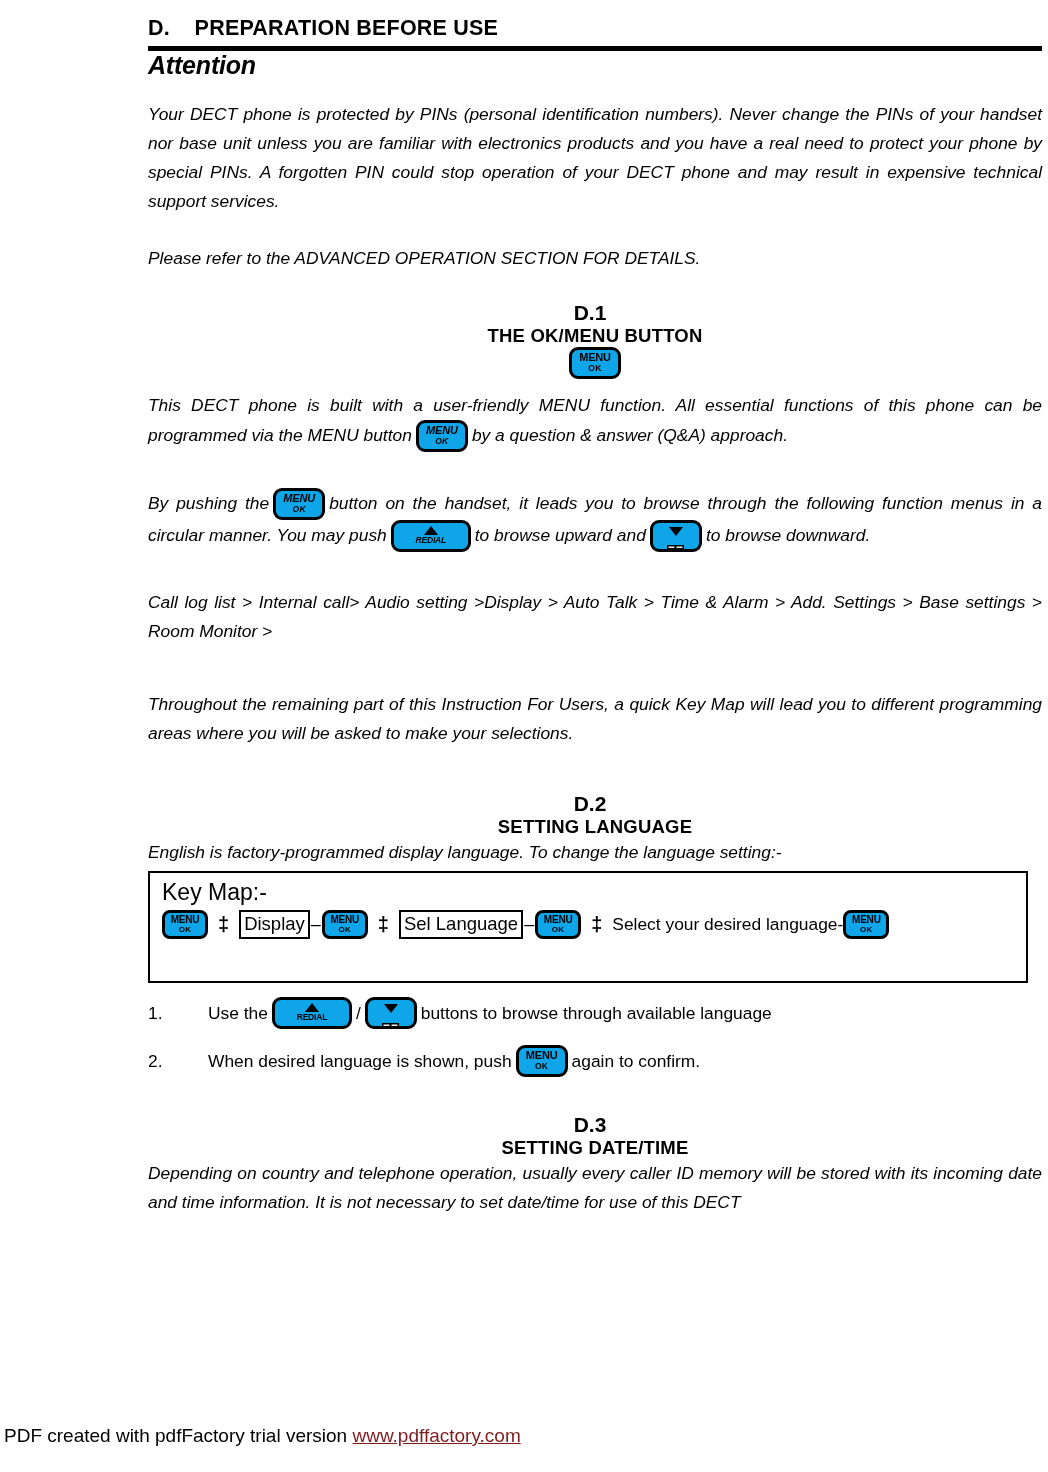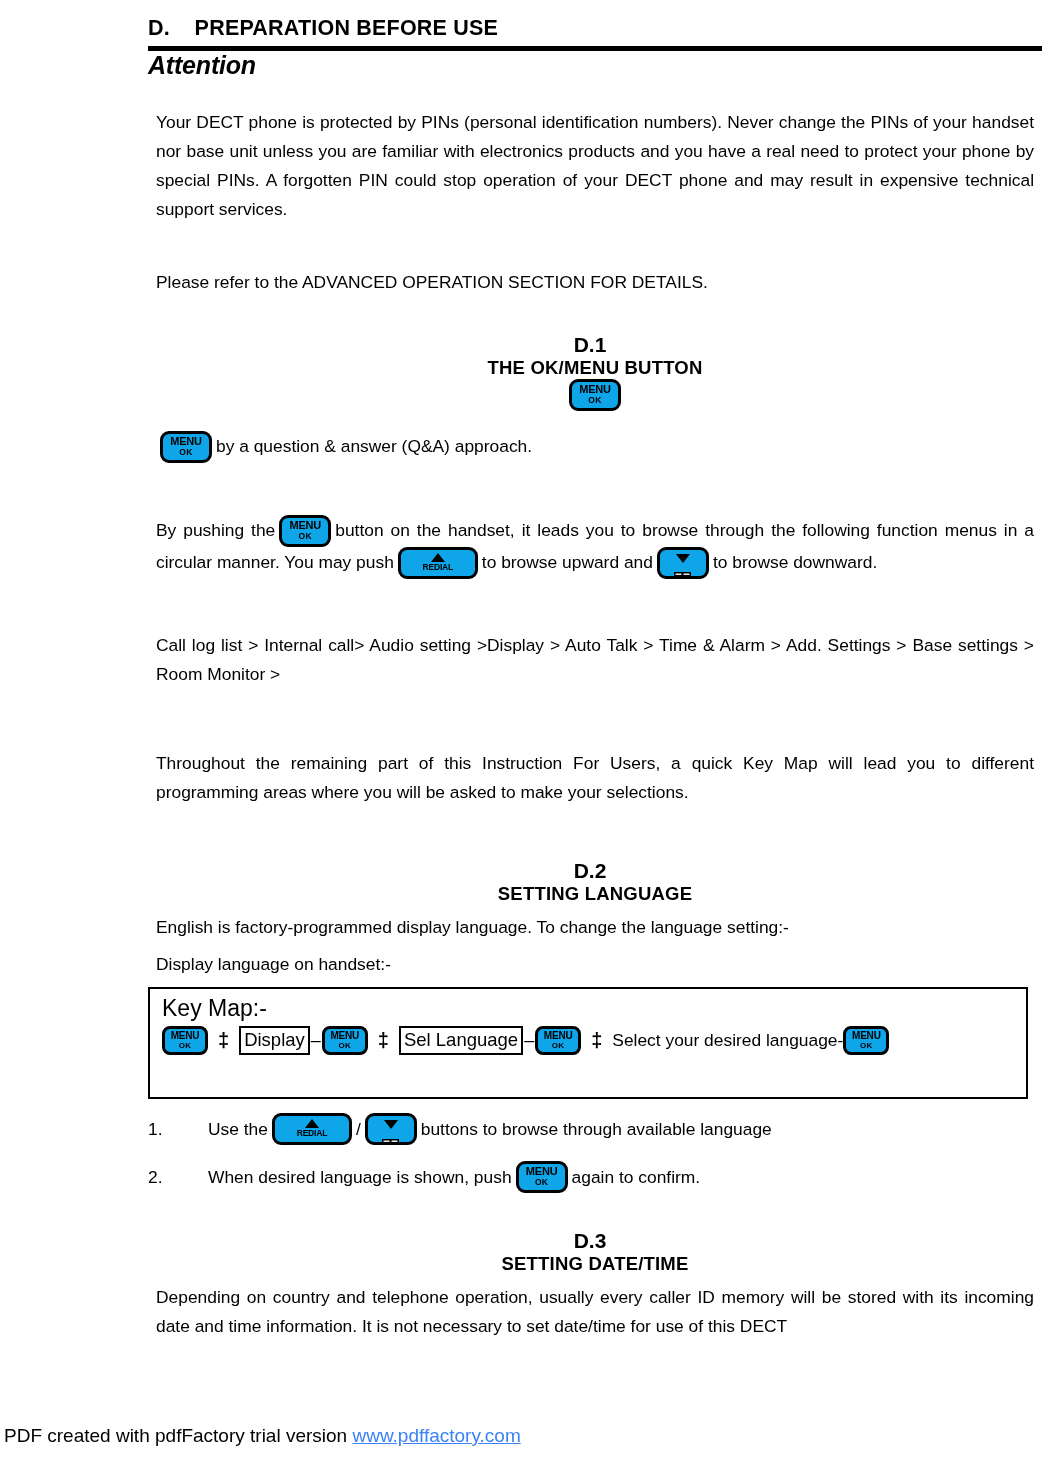--- a/index.html
+++ b/index.html
@@ -48,22 +48,23 @@
   .attention-head {
     font-size: 25px;
     font-weight: bold;
     font-style: italic;
     letter-spacing: -0.2px;
   }
 
   p.body {
     font-size: 17.4px;
     line-height: 29px;
-    margin: 8px;
+    margin: 0;
     text-align: justify;
+    font-style: italic;
   }
   p.body.nojust { text-align: left; }
 
   .gap-20 { height: 20px; }
   .gap-12 { height: 12px; }
   .gap-28 { height: 28px; }
   .gap-36 { height: 36px; }
   .gap-44 { height: 44px; }
 
   
@@ -215,21 +216,21 @@
   
   .footer {
     position: absolute;
     left: 4px;
     top: 1424px;
     font-size: 19px;
     line-height: 24px;
     white-space: nowrap;
   }
   .footer .link {
-    color: #3b82f6;
+    color: #7f1d1d;
     text-decoration: underline;
   }
 
   .inlinekey-holder { display: inline-block; vertical-align: middle; margin: 0 4px; }
 </style>
 </head>
 <body>
 
 <div class="page">
   <div class="content">
@@ -249,21 +250,21 @@
       <span class="title">THE OK/MENU BUTTON</span>
       <span class="inlinekey-holder">
         <span class="key menu">
           <span class="l1">MENU</span>
           <span class="l2">OK</span>
         </span>
       </span>
     </div>
     <div class="gap-12"></div>
 
-    <p class="body"><span class="inlinekey-holder"><span class="key menu"><span class="l1">MENU</span><span class="l2">OK</span></span></span><span>by a question &amp; answer (Q&amp;A) approach.</span></p>
+    <p class="body"><span>This DECT phone is built with a user-friendly MENU function. All essential functions of this phone can be programmed via the MENU button</span><span class="inlinekey-holder"><span class="key menu"><span class="l1">MENU</span><span class="l2">OK</span></span></span><span>by a question &amp; answer (Q&amp;A) approach.</span></p>
 
     <div class="gap-36"></div>
 
     <p class="body"><span>By pushing the</span><span class="inlinekey-holder"><span class="key menu"><span class="l1">MENU</span><span class="l2">OK</span></span></span><span>button on the handset, it leads you to browse through the following function menus in a circular manner. You may push</span><span class="inlinekey-holder"><span class="key redial"><span class="tri"></span><span class="l2">REDIAL</span></span></span><span>to browse upward and</span><span class="inlinekey-holder"><span class="key down"><span class="tri"></span><span class="book"><svg width="17" height="12" viewBox="0 0 17 12">
                 <rect x="0" y="0" width="17" height="12" fill="#000"></rect>
                 <rect x="1.5" y="1.5" width="6" height="1.4" fill="#fff"></rect>
                 <rect x="1.5" y="4" width="6" height="1.4" fill="#fff"></rect>
                 <rect x="1.5" y="6.5" width="6" height="1.4" fill="#fff"></rect>
                 <rect x="1.5" y="9" width="6" height="1.4" fill="#fff"></rect>
                 <rect x="9.5" y="1.5" width="6" height="1.4" fill="#fff"></rect>
@@ -279,21 +280,20 @@
     <div class="gap-44"></div>
 
     <p class="body">Throughout the remaining part of this Instruction For Users, a quick Key Map will lead you to different programming areas where you will be asked to make your selections.</p>
 
     <div class="gap-44"></div>
     <div class="sub-head">
       <span class="num">D.2</span>
       <span class="title">SETTING LANGUAGE</span>
     </div>
     <p class="body nojust">English is factory-programmed display language. To change the language setting:-</p>
-    <p class="body nojust">Display language on handset:-</p>
 
     <div class="keymap-box">
       <div class="keymap-title">Key Map:-</div>
       <div class="keymap-flow">
         <span class="key key-sm menu">
             <span class="l1">MENU</span>
             <span class="l2">OK</span>
           </span>
         <span class="dagger">‡</span>
         <span class="boxed-label">Display</span>

